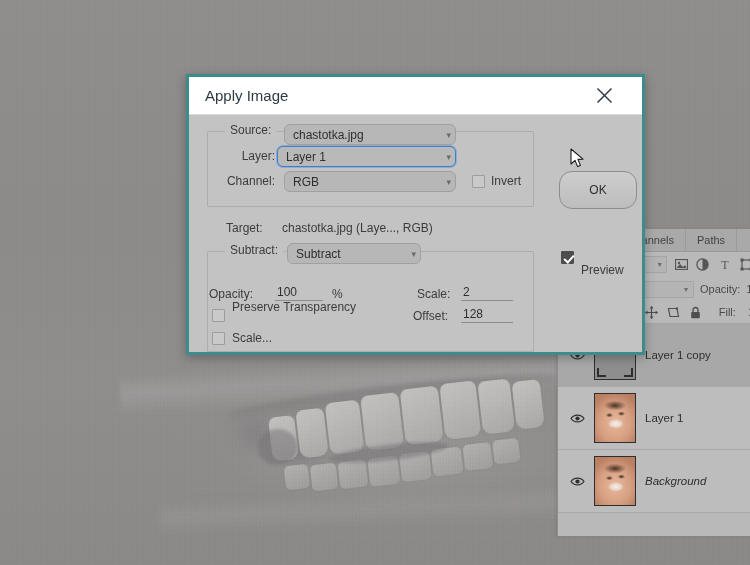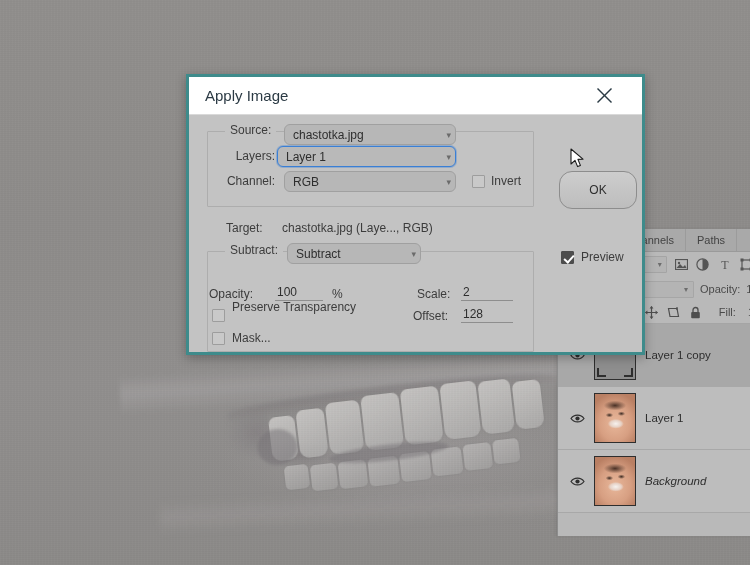--- a/index.html
+++ b/index.html
@@ -363,21 +363,21 @@
     background: linear-gradient(180deg, #cdcdcd, #bdbdbd);
     display: flex; align-items: center; justify-content: center;
     font-size: 12px;
     color: #2e2e2e;
     cursor: default;
   }
   #ok-button { left: 370px; top: 56px; }
   #cancel-button { left: 370px; top: 92px; }
 
   #preview-check { left: 372px; top: 136px; }
-  #preview-label { left: 392px; top: 135px; }
+  #preview-label { left: 392px; top: 148px; }
 
   
   #cursor {
     position: absolute;
     left: 570px; top: 148px;
     width: 16px; height: 22px;
     pointer-events: none;
     z-index: 50;
   }
 </style>
@@ -564,21 +564,21 @@
   <div class="dlg-body">
 
     <div class="groupbox" id="source-group"></div>
     <span class="group-legend" id="source-legend" style="left:36px; top:8px;">Source:</span>
 
     <div class="select" style="left:95px; top:9px; width:172px;">
       <span>chastotka.jpg</span>
       <span class="caret">▾</span>
     </div>
 
-    <span class="fld-label" style="left:18px; top:34px; width:68px;">Layers:</span>
+    <span class="fld-label" style="left:18px; top:34px; width:68px;">Layer:</span>
     <div class="select focused" style="left:88px; top:31px; width:179px;">
       <span>Layer 1</span>
       <span class="caret">▾</span>
     </div>
 
     <span class="fld-label" style="left:10px; top:59px; width:76px;">Channel:</span>
     <div class="select" style="left:95px; top:56px; width:172px;gap:36px;">
       <span>RGB</span>
       <span class="caret">▾</span>
     </div>
@@ -603,21 +603,21 @@
     <span class="fld-label" style="left:228px; top:172px;">Scale:</span>
     <span class="numfield" style="left:272px; top:170px; width:52px;">2</span>
 
     <div class="checkbox" style="left:23px; top:194px;"></div>
     <span class="cb-label" style="left:43px; top:185px;">Preserve Transparency</span>
 
     <span class="fld-label" style="left:224px; top:194px;">Offset:</span>
     <span class="numfield" style="left:272px; top:192px; width:52px;">128</span>
 
     <div class="checkbox" style="left:23px; top:217px;"></div>
-    <span class="cb-label" style="left:43px; top:216px;">Mask...</span>
+    <span class="cb-label" style="left:43px; top:216px;">Scale...</span>
 
     <div class="pillbtn" id="ok-button">
       <span>OK</span>
     </div>
 
     <div class="checkbox checked" id="preview-check"></div>
     <span class="cb-label" id="preview-label">Preview</span>
   </div>
 </div>
 

